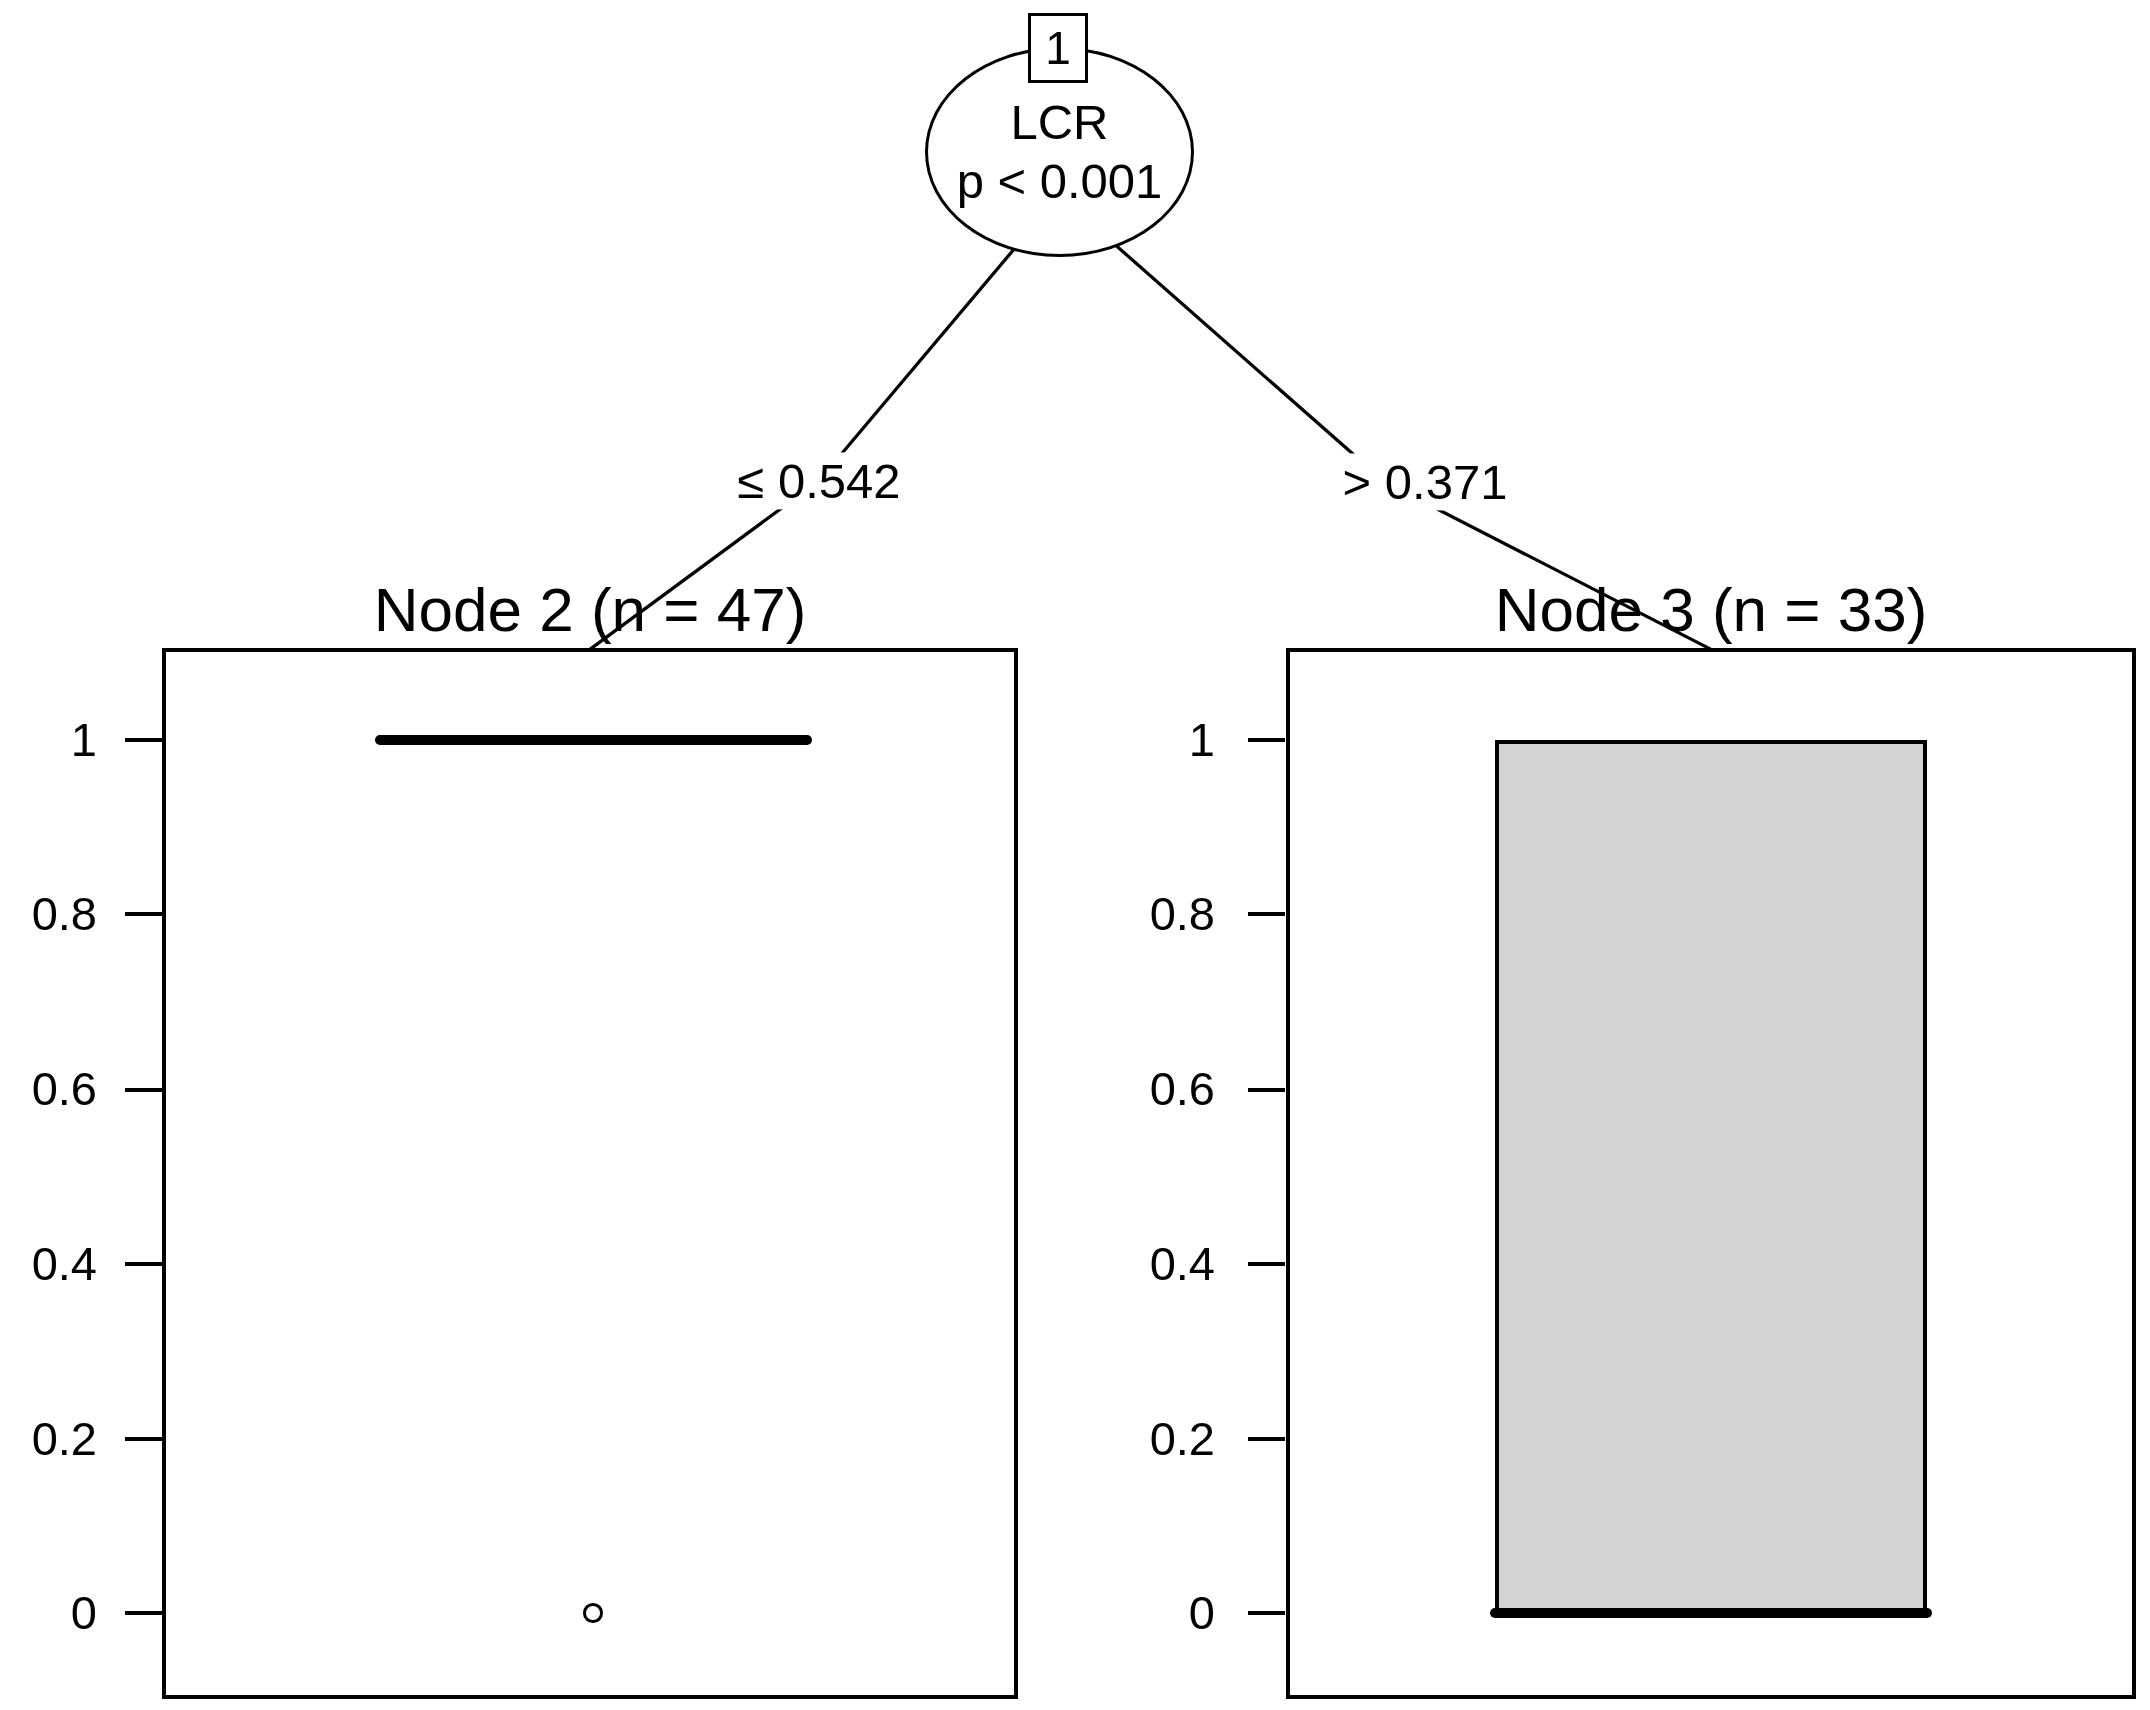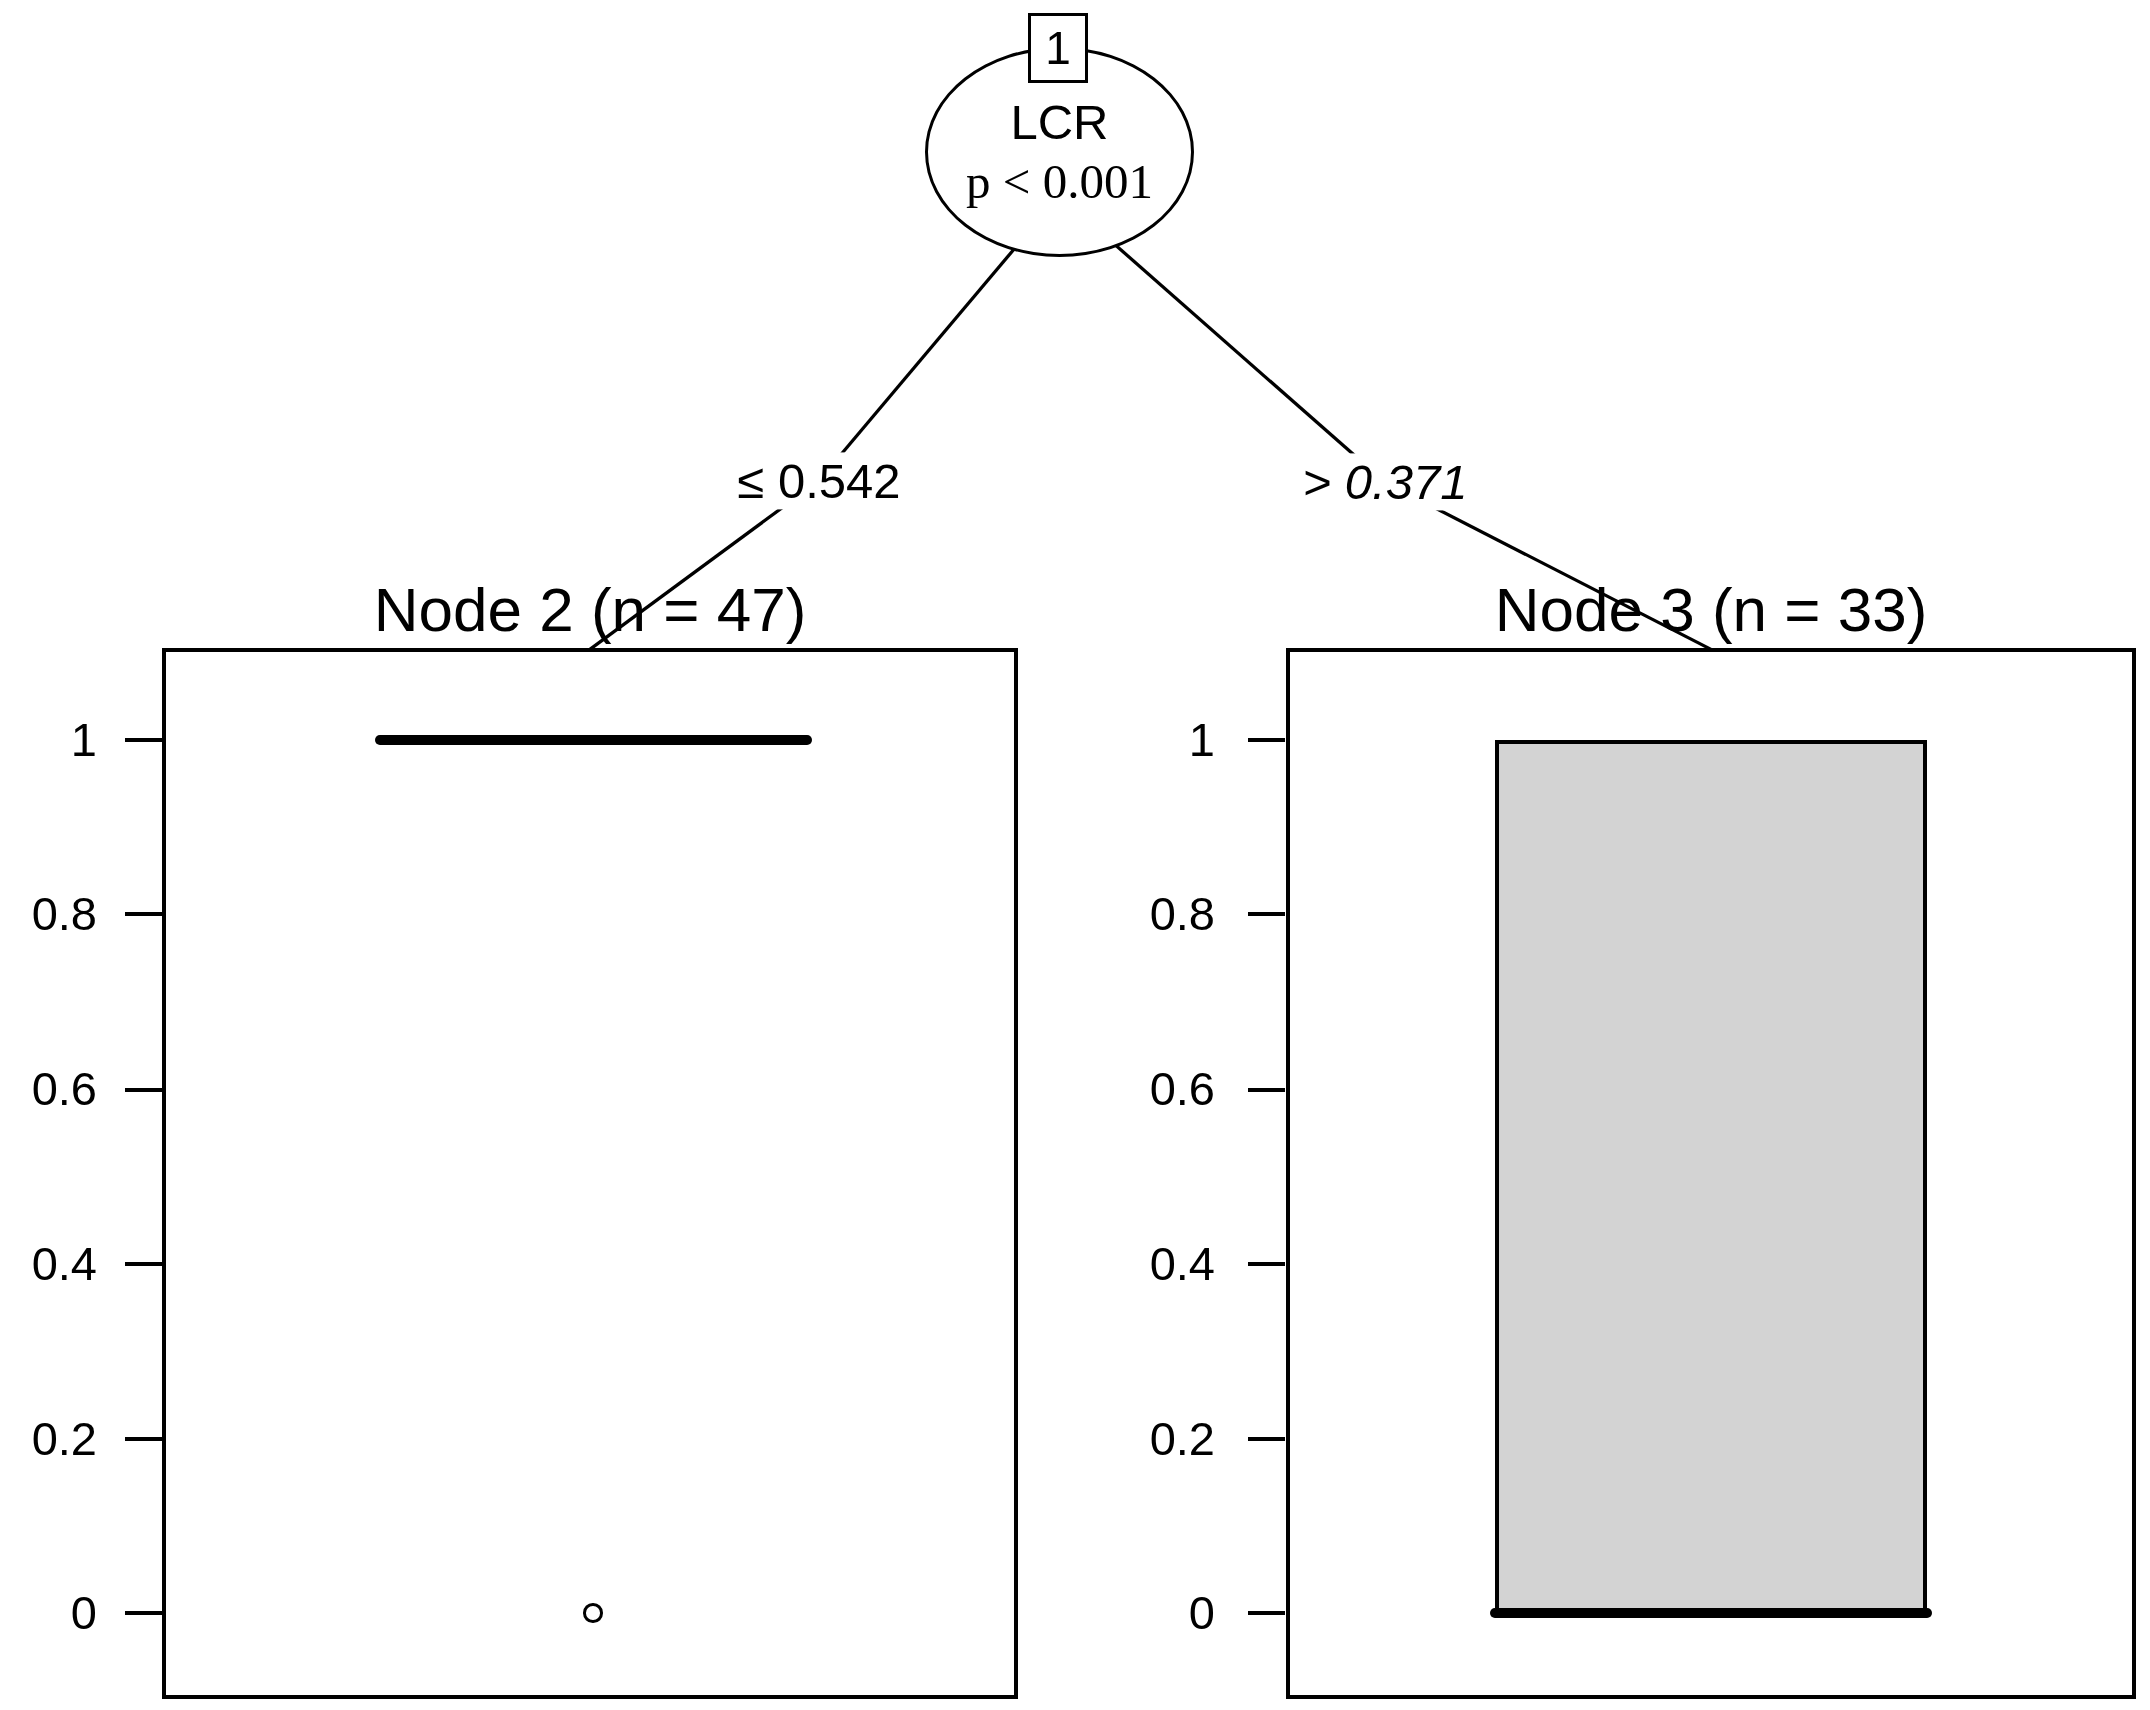--- a/index.html
+++ b/index.html
@@ -39,21 +39,20 @@
   }
   .root-ellipse .split-var {
     font-size: 49px;
     line-height: 59px;
     text-align: center;
   }
   .root-ellipse .p-value {
     font-size: 49px;
     line-height: 59px;
     text-align: center;
-    font-family: Liberation Serif, serif;
   }
   .node-id-box {
     position: absolute;
     left: 1028px; top: 13px;
     width: 60px; height: 70px;
     border: 3.3px solid #000;
     background: #ffffff;
     box-sizing: border-box;
     display: flex;
     align-items: center;
@@ -65,21 +64,21 @@
     position: absolute;
     transform: translate(-50%, -50%);
     background: #ffffff;
     font-size: 49px;
     line-height: 54px;
     padding: 1.6px 8.1px;
     white-space: nowrap;
     z-index: 2;
   }
   .edge-label.left  { left: 819px; top: 481px; }
-  .edge-label.right { left: 1385px; top: 482px; font-style: italic; }
+  .edge-label.right { left: 1425px; top: 482px; }
 
   .panel-title {
     position: absolute;
     transform: translateX(-50%);
     top: 583px;
     font-size: 62px;
     line-height: 54px;
     white-space: nowrap;
     z-index: 2;
   }

